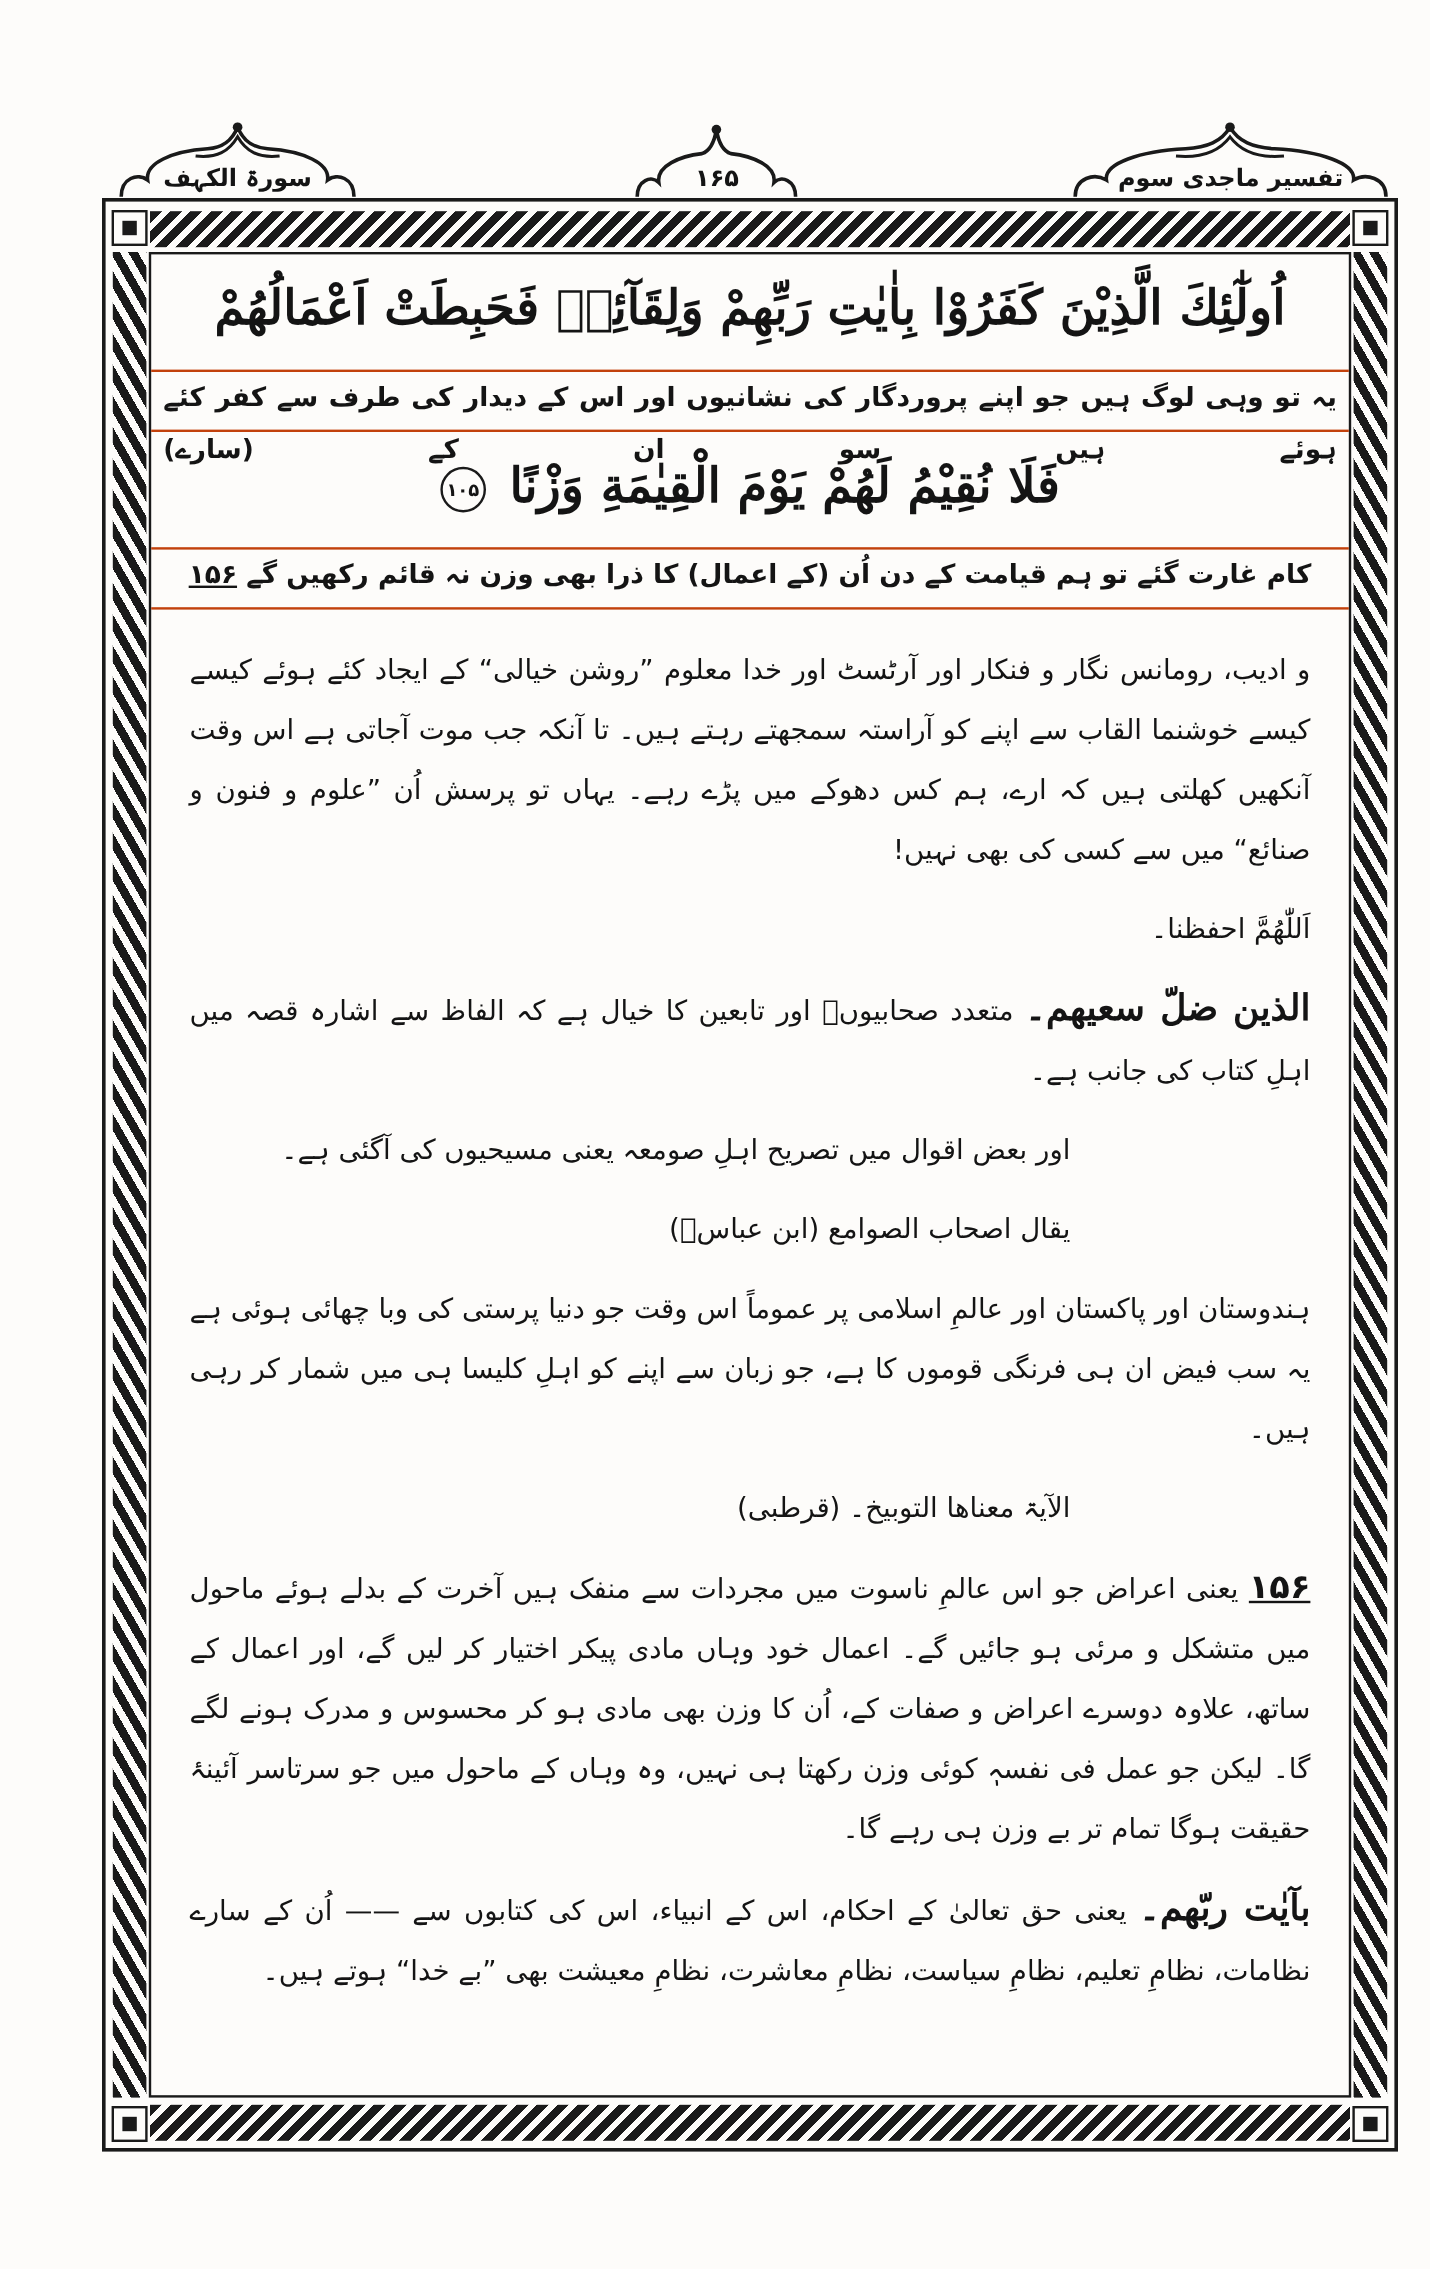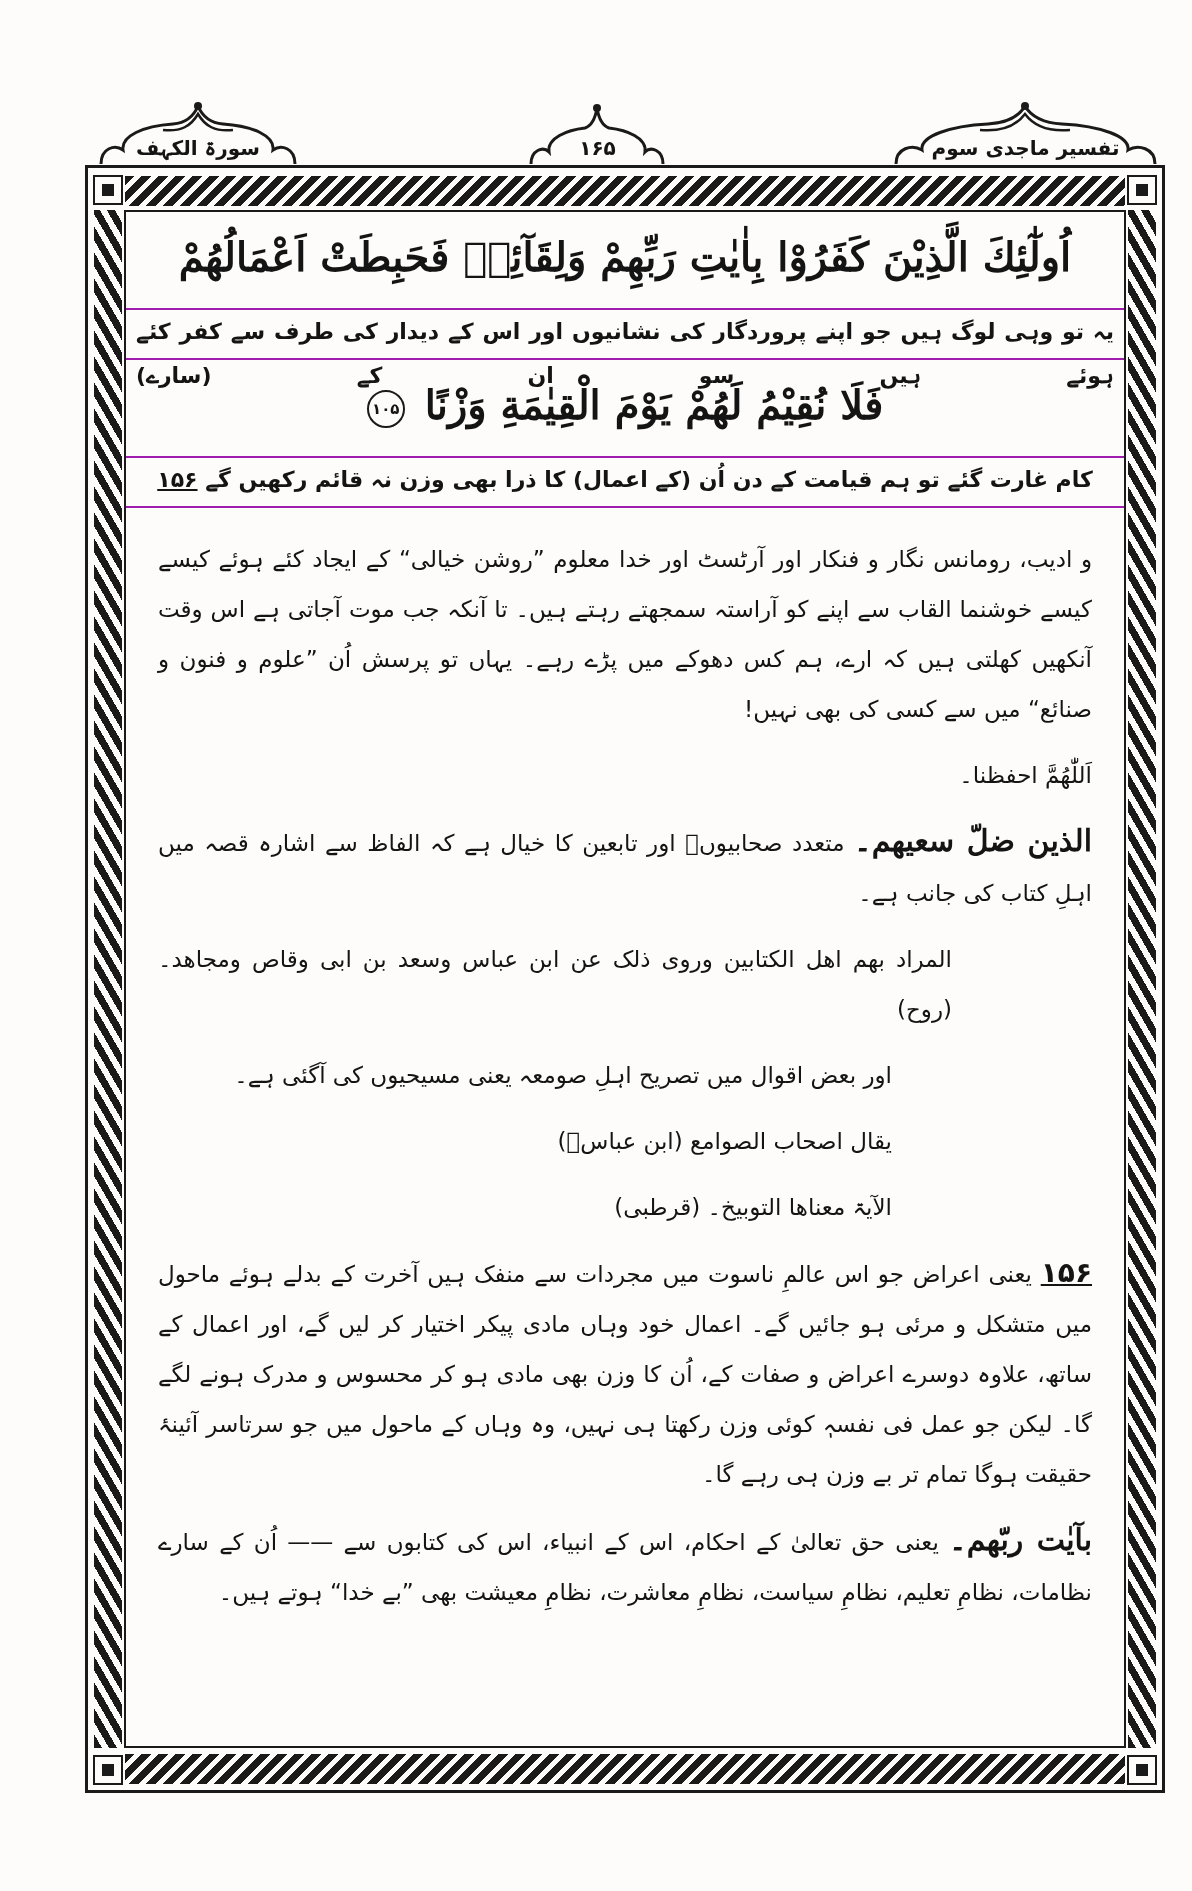--- a/index.html
+++ b/index.html
@@ -39,21 +39,21 @@
     box-sizing:border-box; background:#fdfcfa; }
   .corner::after { content:""; position:absolute; left:7px; top:7px; width:12px; height:12px; background:#1a1a1a; }
   #corner-tl { left:5px; top:7px; }
   #corner-tr { right:5px; top:7px; }
   #corner-bl { left:5px; bottom:5px; }
   #corner-br { right:5px; bottom:5px; }
 
   
   #inner { position:absolute; left:36px; right:36px; top:42px; bottom:42px;
     border:2px solid #1a1a1a; box-sizing:border-box; background:#fdfcfa; }
-  .row { position:relative; border-bottom:2px solid #a21caf; direction:rtl; text-align:center; box-sizing:border-box; }
+  .row { position:relative; border-bottom:2px solid #c2410c; direction:rtl; text-align:center; box-sizing:border-box; }
   .arabic { font-family:"DejaVu Serif", serif; font-weight:bold; font-size:40px; line-height:90px; height:98px; }
   .trans { font-size:22px; font-weight:bold; line-height:44px; height:50px; padding:0 10px; text-align:justify; text-align-last:justify; }
   .trans.center { text-align:right; text-align-last:center; }
   .ayah-num { display:inline-block; width:34px; height:34px; border:2px solid #1a1a1a; border-radius:50%;
     font-size:15px; line-height:34px; text-align:center; vertical-align:middle; margin-right:6px; font-family:"DejaVu Sans", sans-serif; }
   .fn { text-decoration:underline; font-weight:bold; }
 
   #commentary { direction:rtl; padding:10px 16px 0 16px; font-size:23px; line-height:50px; }
   #commentary p { margin:16px; text-align:justify; }
   .lemma { font-family:"DejaVu Serif", serif; font-size:30px; font-weight:bold; }
@@ -109,23 +109,23 @@
       <span>کام غارت گئے تو ہم قیامت کے دن اُن (کے اعمال) کا ذرا بھی وزن نہ قائم رکھیں گے</span>
       <span class="fn">۱۵۶</span>
     </div>
 
     <div id="commentary">
       <p>و ادیب، رومانس نگار و فنکار اور آرٹسٹ اور خدا معلوم ”روشن خیالی“ کے ایجاد کئے ہوئے کیسے کیسے خوشنما القاب سے اپنے کو آراستہ سمجھتے رہتے ہیں۔ تا آنکہ جب موت آجاتی ہے اس وقت آنکھیں کھلتی ہیں کہ ارے، ہم کس دھوکے میں پڑے رہے۔ یہاں تو پرسش اُن ”علوم و فنون و صنائع“ میں سے کسی کی بھی نہیں!</p>
       <p>اَللّٰھُمَّ احفظنا۔</p>
       <p>
         <span class="lemma">الذین ضلّ سعیھم۔</span><span> متعدد صحابیوںؓ اور تابعین کا خیال ہے کہ الفاظ سے اشارہ قصہ میں اہلِ کتاب کی جانب ہے۔</span>
       </p>
-      <p class="quote">المراد بھم اھل الکتابین وروی ذلک عن ابن عباس وسعد بن ابی وقاص ومجاھد۔ (روح)</p>
       <p class="indent">اور بعض اقوال میں تصریح اہلِ صومعہ یعنی مسیحیوں کی آگئی ہے۔</p>
       <p class="indent">یقال اصحاب الصوامع (ابن عباسؓ)</p>
+      <p>ہندوستان اور پاکستان اور عالمِ اسلامی پر عموماً اس وقت جو دنیا پرستی کی وبا چھائی ہوئی ہے یہ سب فیض ان ہی فرنگی قوموں کا ہے، جو زبان سے اپنے کو اہلِ کلیسا ہی میں شمار کر رہی ہیں۔</p>
       <p class="indent">الآیۃ معناھا التوبیخ۔ (قرطبی)</p>
       <p>
         <span class="fn-mark">۱۵۶</span><span> یعنی اعراض جو اس عالمِ ناسوت میں مجردات سے منفک ہیں آخرت کے بدلے ہوئے ماحول میں متشکل و مرئی ہو جائیں گے۔ اعمال خود وہاں مادی پیکر اختیار کر لیں گے، اور اعمال کے ساتھ، علاوہ دوسرے اعراض و صفات کے، اُن کا وزن بھی مادی ہو کر محسوس و مدرک ہونے لگے گا۔ لیکن جو عمل فی نفسہٖ کوئی وزن رکھتا ہی نہیں، وہ وہاں کے ماحول میں جو سرتاسر آئینۂ حقیقت ہوگا تمام تر بے وزن ہی رہے گا۔</span>
       </p>
       <p>
         <span class="lemma">بآیٰت ربّھم۔</span><span> یعنی حق تعالیٰ کے احکام، اس کے انبیاء، اس کی کتابوں سے —— اُن کے سارے نظامات، نظامِ تعلیم، نظامِ سیاست، نظامِ معاشرت، نظامِ معیشت بھی ”بے خدا“ ہوتے ہیں۔</span>
       </p>
     </div>
   </div>
 </div>

